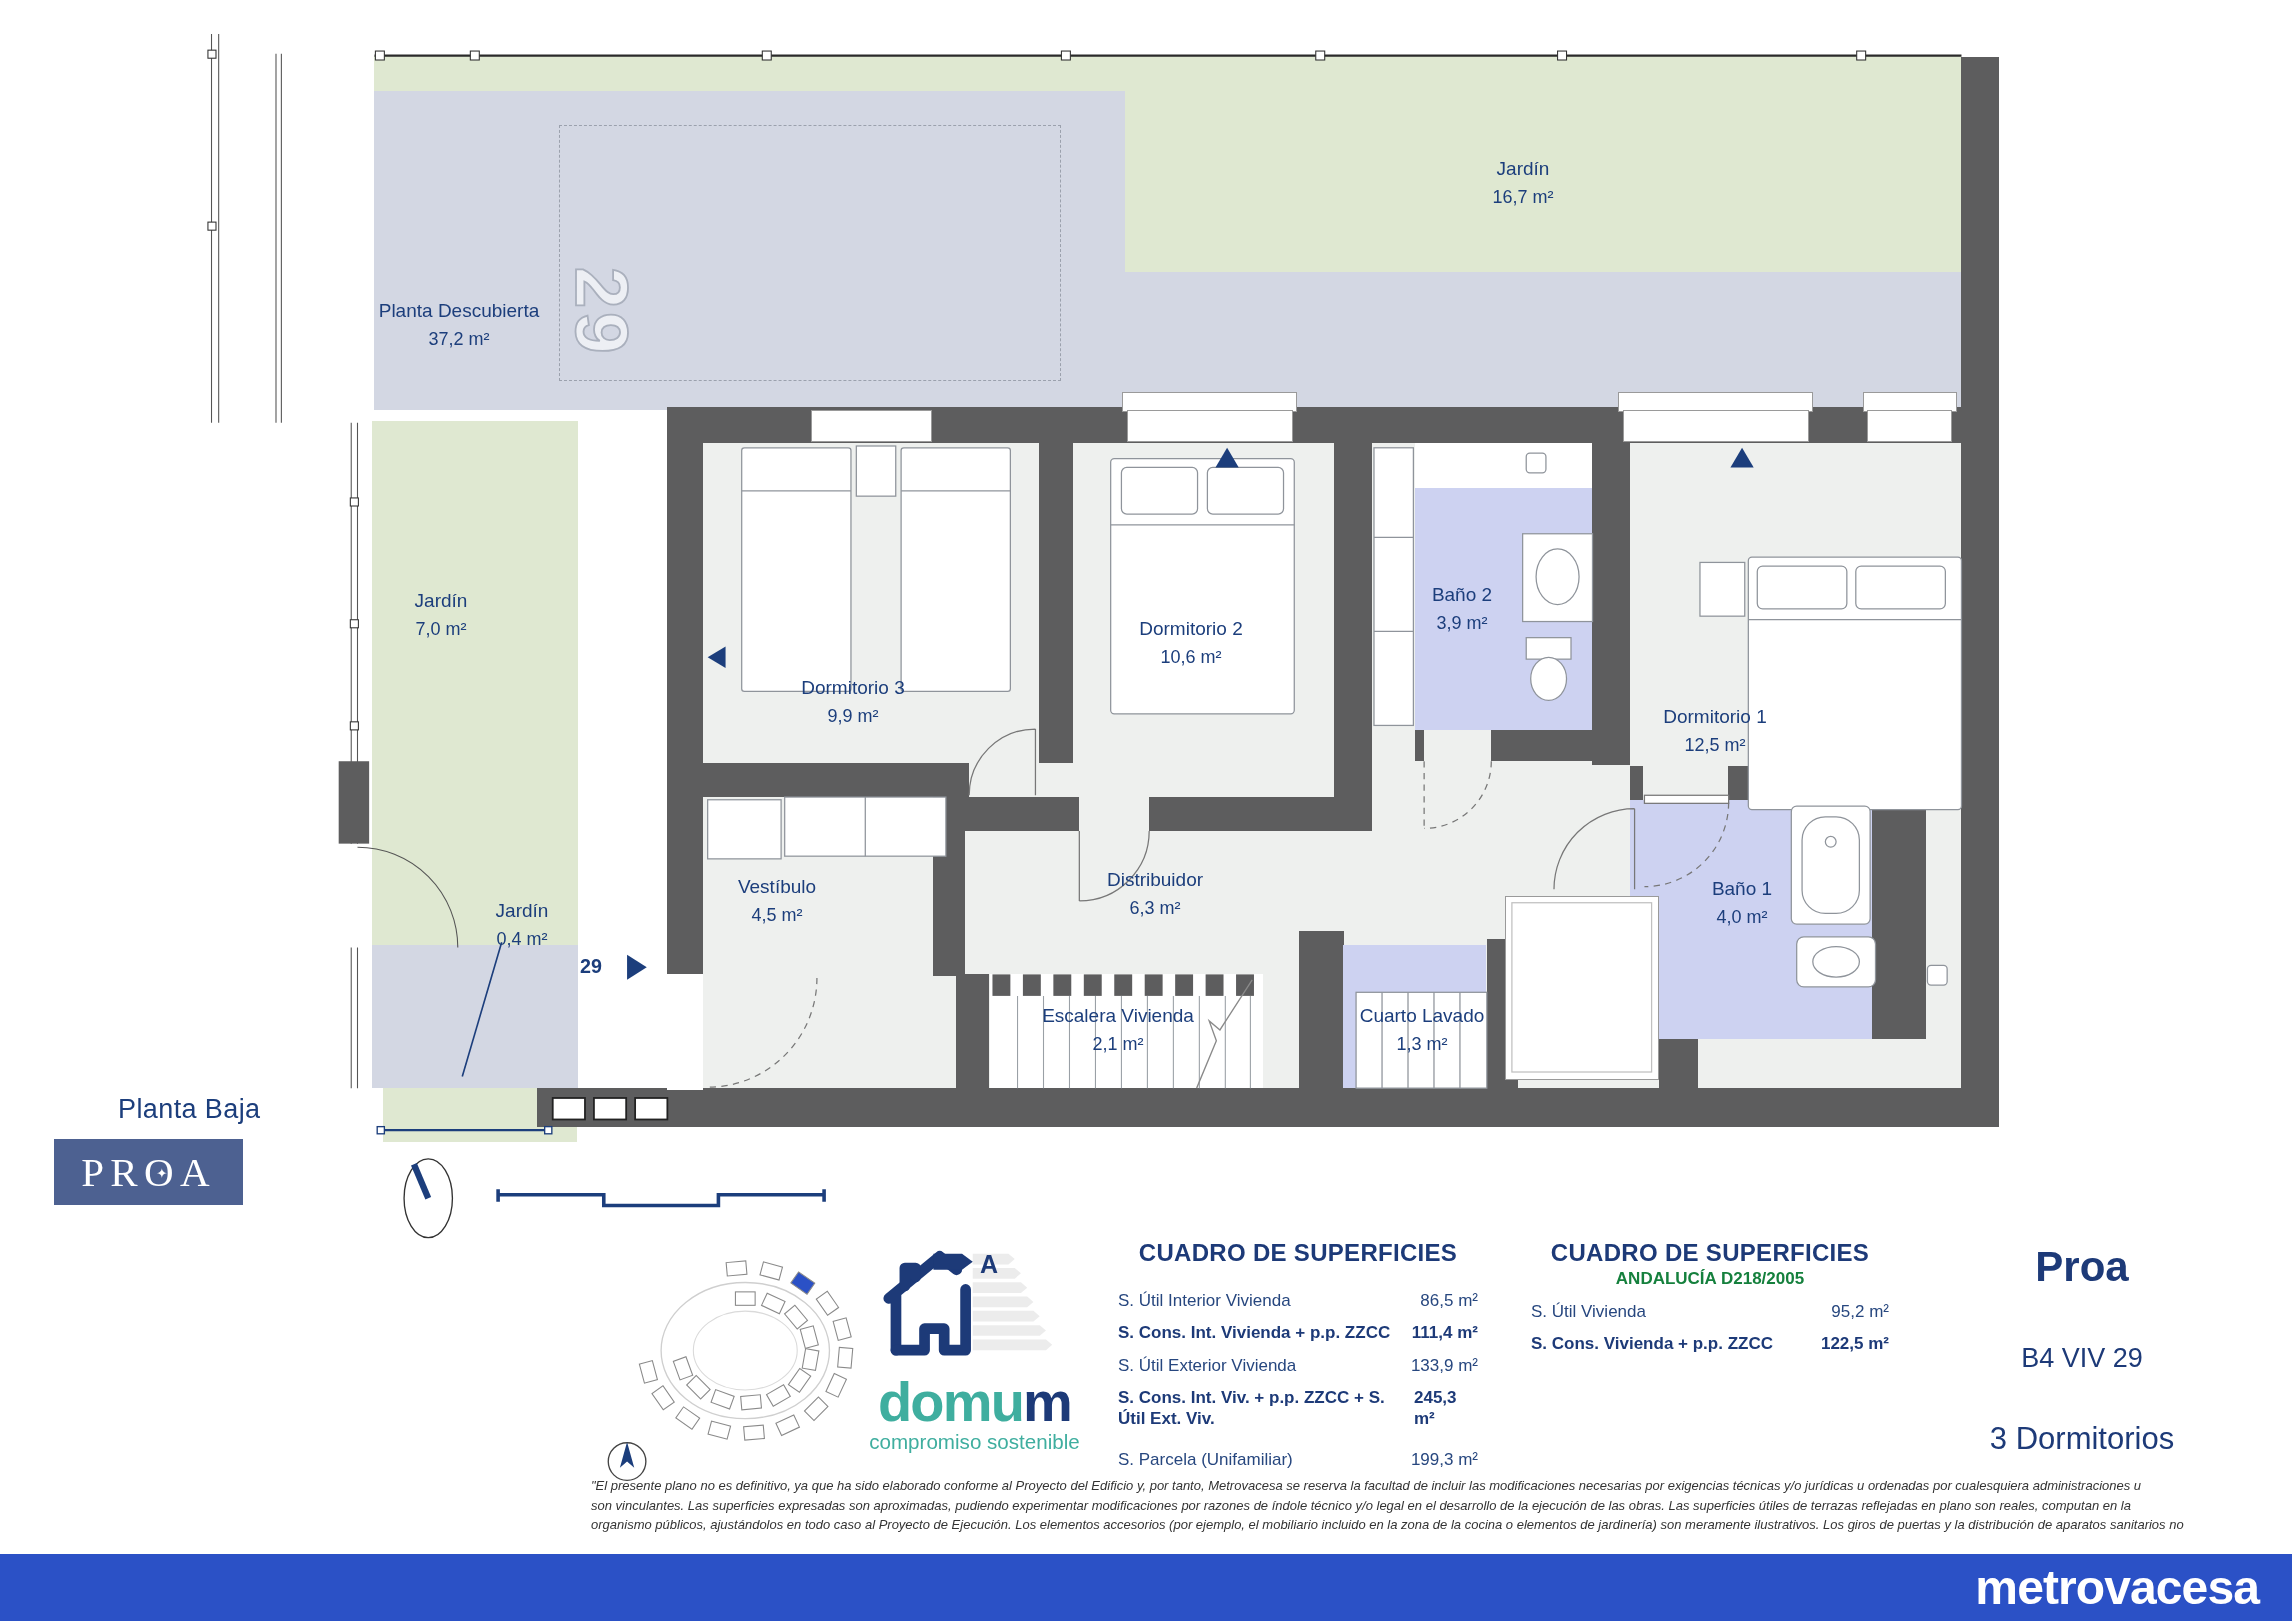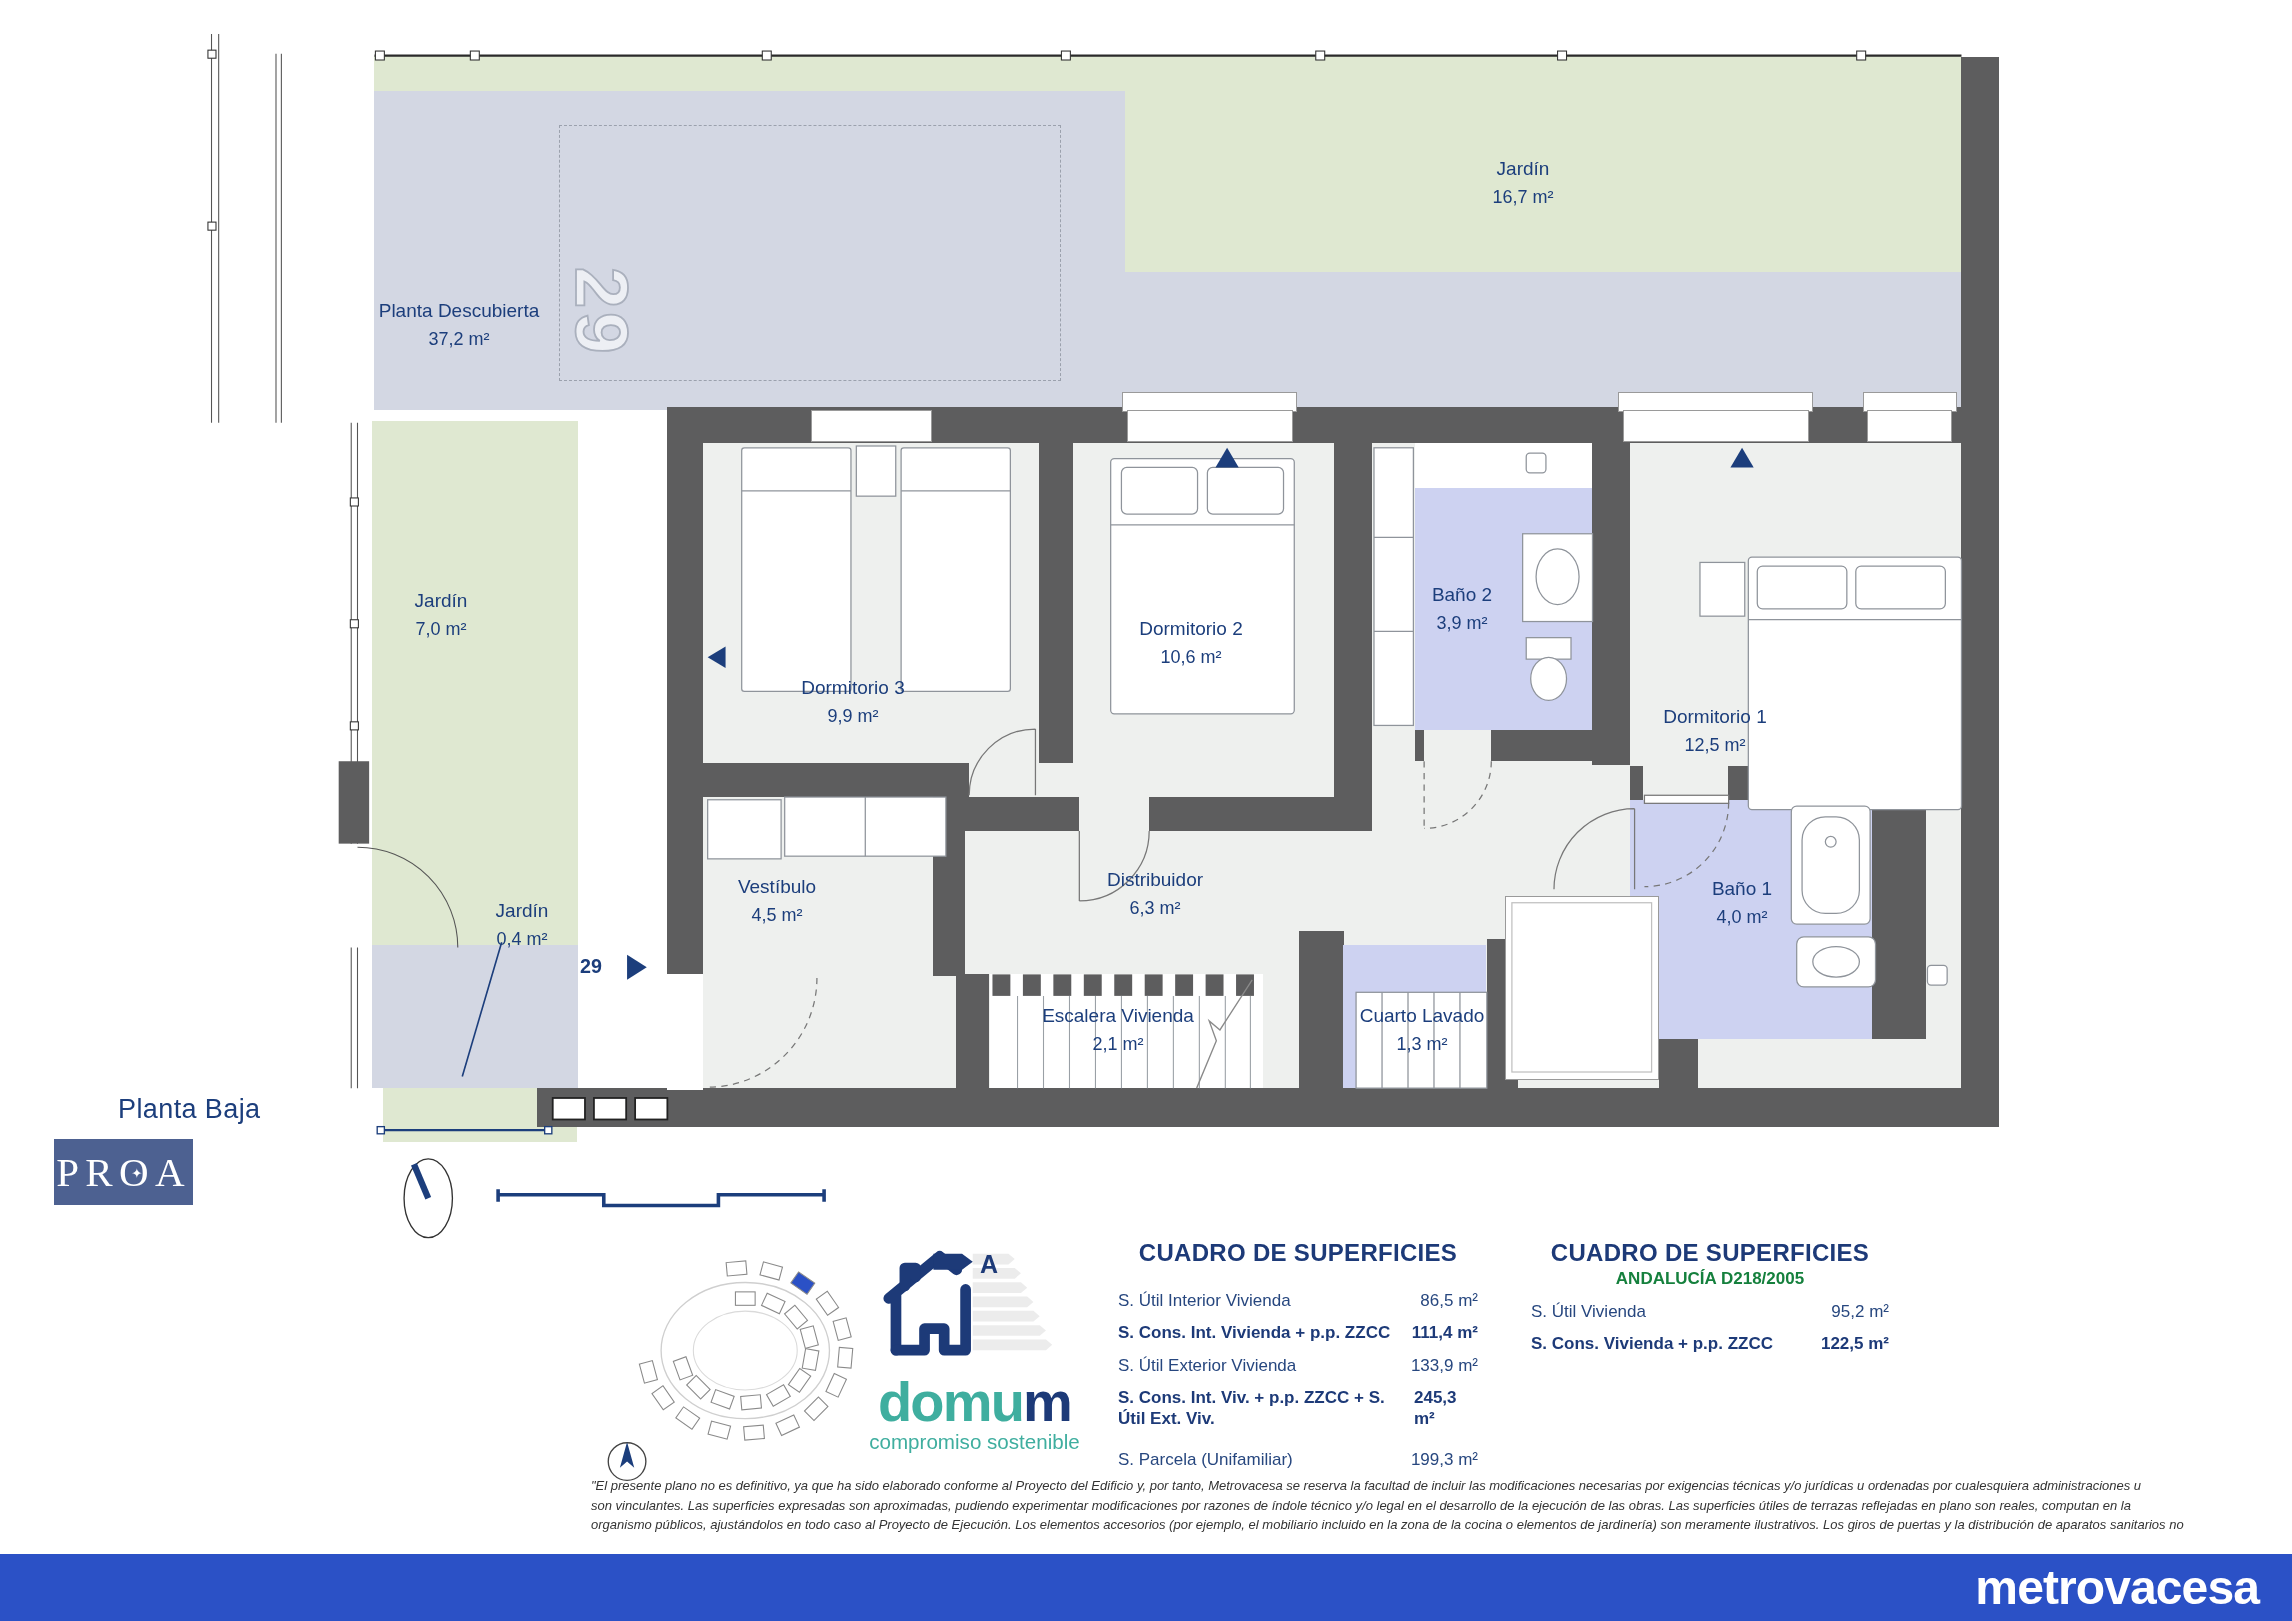--- a/index.html
+++ b/index.html
@@ -14,21 +14,21 @@
   .whitebox{position:absolute;background:#fff;border:0.9px solid #9a9a9a;box-sizing:border-box;}
   .dashedrect{position:absolute;border:1.8px dashed #9ba1ad;box-sizing:border-box;}
   .rlabel{position:absolute;transform:translateX(-50%);text-align:center;color:#1c3e7c;
           font-size:19px;line-height:29px;white-space:nowrap;}
   .rlabel .rarea{font-size:18px;}
   .big29{position:absolute;transform:rotate(90deg);transform-origin:center;
          font-size:75px;font-weight:700;color:rgba(255,255,255,.6);
          -webkit-text-stroke:1.8px #aab0bd;letter-spacing:3.6px;}
   .planta{position:absolute;color:#1c3e7c;font-size:27px;letter-spacing:0.4px;}
   .marker29{position:absolute;color:#1c3e7c;font-size:19.7px;font-weight:700;}
-  .proa-logo{position:absolute;left:54px;top:1139px;width:139px;height:66px;background:#4d6191;
+  .proa-logo{position:absolute;left:54px;top:1139px;width:189px;height:66px;background:#4d6191;
              display:flex;align-items:center;justify-content:center;color:#fff;
              font-family:"Liberation Serif",serif;font-size:41px;letter-spacing:6.3px;}
   .proa-logo .o{position:relative;}
   .proa-logo .o .star{position:absolute;left:50%;top:54%;transform:translate(-50%,-50%);
              font-size:13.4px;letter-spacing:0;}
   .tbl{position:absolute;color:#27477f;}
   .tbl .ttitle{color:#1d3a78;font-weight:700;font-size:24px;text-align:center;letter-spacing:0.3px;}
   .tbl .tsub{color:#15803d;font-weight:700;font-size:17px;text-align:center;margin-top:1.8px;}
   .trow{display:flex;justify-content:space-between;align-items:flex-start;
         font-size:17px;line-height:21.5px;margin-top:10.7px;}
@@ -383,20 +383,25 @@
     <div class="trow">
       <span class="tlab">S. Útil Vivienda</span>
       <span class="tval">95,2 m²</span>
     </div>
     <div class="trow bold">
       <span class="tlab">S. Cons. Vivienda + p.p. ZZCC</span>
       <span class="tval">122,5 m²</span>
     </div>
   </div>
 
+  <div class="unitblock">
+    <div class="dev">Proa</div>
+    <div class="unit">B4 VIV 29</div>
+    <div class="beds">3 Dormitorios</div>
+  </div>
 
   <div class="disclaimer">
     <div>"El presente plano no es definitivo, ya que ha sido elaborado conforme al Proyecto del Edificio y, por tanto, Metrovacesa se reserva la facultad de incluir las modificaciones necesarias por exigencias técnicas y/o jurídicas u ordenadas por cualesquiera administraciones u</div>
     <div>son vinculantes. Las superficies expresadas son aproximadas, pudiendo experimentar modificaciones por razones de índole técnico y/o legal en el desarrollo de la ejecución de las obras. Las superficies útiles de terrazas reflejadas en plano son reales, computan en la</div>
     <div>organismo públicos, ajustándolos en todo caso al Proyecto de Ejecución. Los elementos accesorios (por ejemplo, el mobiliario incluido en la zona de la cocina o elementos de jardinería) son meramente ilustrativos. Los giros de puertas y la distribución de aparatos sanitarios no</div>
   </div>
 
   <div class="footer">
     <span class="mv">metrovacesa</span>
   </div>

